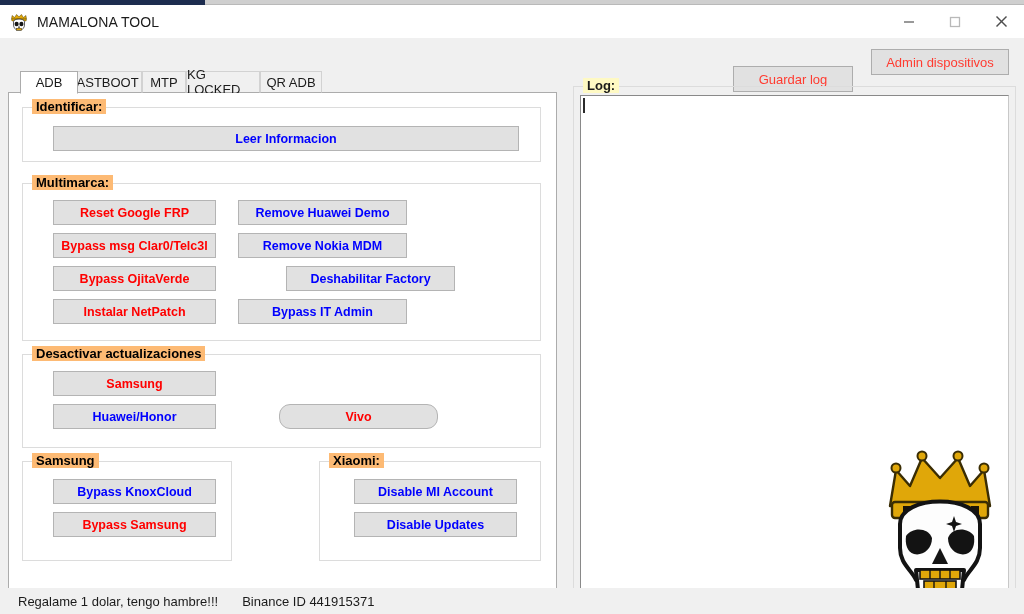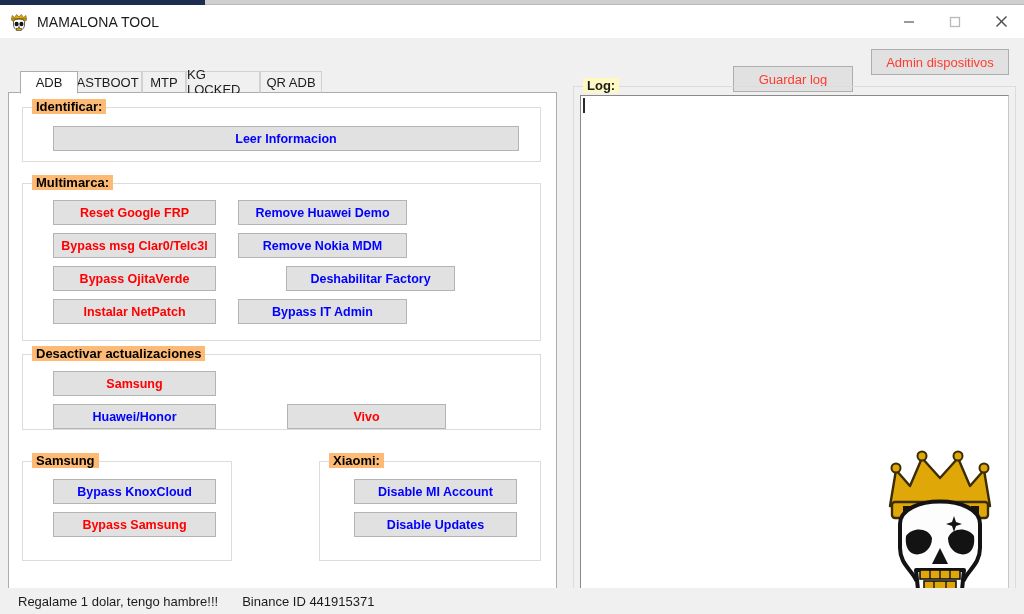--- a/index.html
+++ b/index.html
@@ -248,25 +248,25 @@
         <div class="abtn c-red" style="left:30px;  top:16px;  width:163px;">Reset Google FRP</div>
         <div class="abtn c-blue" style="left:215px; top:16px;  width:169px;">Remove Huawei Demo</div>
         <div class="abtn c-red" style="left:30px; top:49px; width:163px;">Bypass msg Clar0/Telc3l</div>
         <div class="abtn c-blue" style="left:215px; top:49px;  width:169px;">Remove Nokia MDM</div>
         <div class="abtn c-red" style="left:30px;  top:82px;  width:163px;">Bypass OjitaVerde</div>
         <div class="abtn c-blue" style="left:215px; top:82px; width:169px;margin-left:48px;">Deshabilitar Factory</div>
         <div class="abtn c-red" style="left:30px;  top:115px; width:163px;">Instalar NetPatch</div>
         <div class="abtn c-blue" style="left:215px; top:115px; width:169px;">Bypass IT Admin</div>
       </div>
 
-      <div class="group" style="left:13px; top:261px; width:519px; height:76px;">
+      <div class="group" style="left:13px; top:261px; width:519px; height:94px;">
         <span class="glabel">Desactivar actualizaciones</span>
         <div class="abtn c-red" style="left:30px;  top:16px; width:163px;">Samsung</div>
         <div class="abtn c-blue" style="left:30px;  top:49px; width:163px;">Huawei/Honor</div>
-        <div class="abtn c-red" style="left:264px; top:49px; width:159px;">Vivo</div>
+        <div class="abtn c-red" style="left:256px; top:49px; width:159px;border-radius:11px;">Vivo</div>
       </div>
 
       <div class="group" style="left:13px; top:368px; width:210px; height:100px;">
         <span class="glabel">Samsung</span>
         <div class="abtn c-blue" style="left:30px; top:17px; width:163px;">Bypass KnoxCloud</div>
         <div class="abtn c-red" style="left:30px; top:50px; width:163px;">Bypass Samsung</div>
       </div>
 
       <div class="group" style="left:310px; top:368px; width:222px; height:100px;">
         <span class="glabel">Xiaomi:</span>

